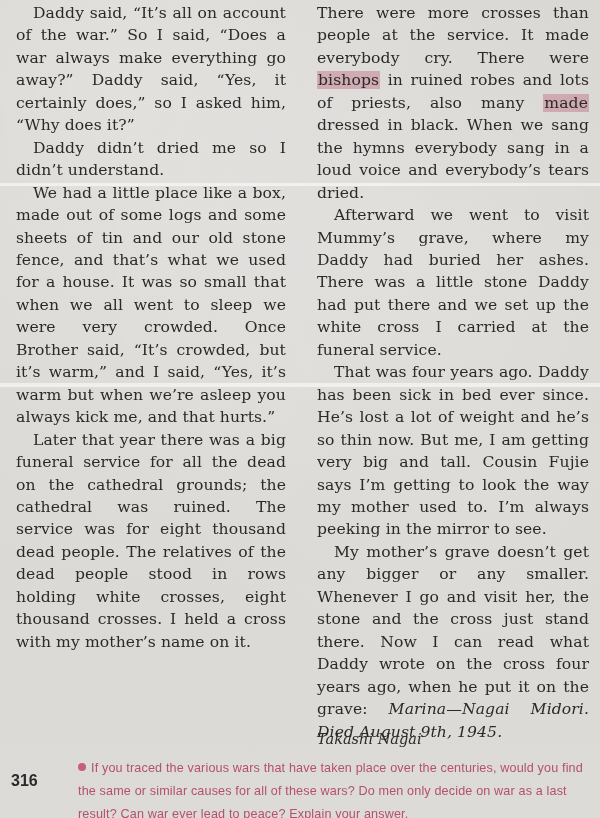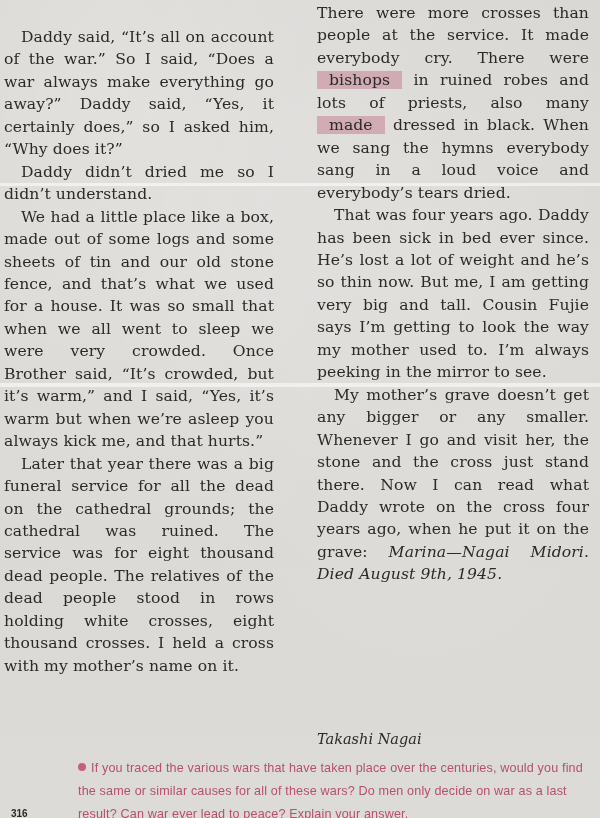--- a/index.html
+++ b/index.html
@@ -21,35 +21,35 @@
     position: absolute; left: 0; width: 600px; height: 3px;
     background: rgba(255,255,255,0.55);
   }
   .col {
     position: absolute; top: 2px;
     font-size: 15.6px;
     line-height: 22.45px;
     text-align: justify;
     letter-spacing: 0.1px;
   }
-  .col.left { left: 4px; width: 270px; margin-top: 24px; }
+  .col.left { left: 16px; width: 270px; }
   .col.right { left: 317px; width: 272px; }
   .col p { margin: 0; text-indent: 17px; }
   .col p.cont { text-indent: 0; }
-  .hl { background: rgba(196, 130, 150, 0.55); padding: 0 12px; }
+  .hl { background: rgba(196, 130, 150, 0.55); padding: 0 1px; }
   .it { font-style: italic; }
   .sig {
     position: absolute; left: 317px; width: 272px; top: 731px;
     text-align: left; font-style: italic;
     font-size: 14.5px;
   }
   .page-num {
-    position: absolute; left: 11px; top: 808px;
+    position: absolute; left: 11px; top: 772px;
     font-family: "Liberation Sans", "DejaVu Sans", sans-serif;
-    font-weight: bold; font-size: 10px; color: #2a2a2a;
+    font-weight: bold; font-size: 16px; color: #2a2a2a;
   }
   .question {
     position: absolute; left: 78px; top: 757px; width: 512px;
     font-family: "Liberation Sans", "DejaVu Sans", sans-serif;
     font-size: 12.6px; line-height: 23px;
     color: #b5506e;
     letter-spacing: 0.15px;
   }
   .bullet {
     display: inline-block; width: 8px; height: 8px; border-radius: 50%;
@@ -65,20 +65,21 @@
 
   <div class="col left">
     <p>Daddy said, “It’s all on account of the war.”  So I said, “Does a war always make everything go away?”  Daddy said, “Yes, it certainly does,” so I asked him, “Why does it?”</p>
     <p>Daddy didn’t dried me so I didn’t understand.</p>
     <p>We had a little place like a box, made out of some logs and some sheets of tin and our old stone fence, and that’s what we used for a house.  It was so small that when we all went to sleep we were very crowded.  Once Brother said, “It’s crowded, but it’s warm,” and I said, “Yes, it’s warm but when we’re asleep you always kick me, and that hurts.”</p>
     <p>Later that year there was a big funeral service for all the dead on the cathedral grounds;  the cathedral was ruined.  The service was for eight thousand dead people.  The relatives of the dead people stood in rows holding white crosses, eight thousand crosses.  I held a cross with my mother’s name on it.</p>
   </div>
 
   <div class="col right">
     <p class="cont"><span>There were more crosses than people at the service.  It made everybody cry.  There were </span><span class="hl">bishops</span><span> in ruined robes and lots of priests, also many </span><span class="hl">made</span><span> dressed in black.  When we sang the hymns everybody sang in a loud voice and everybody’s tears dried.</span></p>
+    <p>Afterward we went to visit Mummy’s grave, where my Daddy had buried her ashes.  There was a little stone Daddy had put there and we set up the white cross I carried at the funeral service.</p>
     <p>That was four years ago.  Daddy has been sick in bed ever since.  He’s lost a lot of weight and he’s so thin now.  But me, I am getting very big and tall.  Cousin Fujie says I’m getting to look the way my mother used to.  I’m always peeking in the mirror to see.</p>
     <p><span>My mother’s grave doesn’t get any bigger or any smaller.  Whenever I go and visit her, the stone and the cross just stand there.  Now I can read what Daddy wrote on the cross four years ago, when he put it on the grave:  </span><span class="it">Marina—Nagai Midori.  Died August 9th, 1945.</span></p>
   </div>
 
   <div class="sig">Takashi Nagai</div>
 
   <div class="page-num">316</div>
 
   <div class="question">
     <span class="bullet"></span><span>If you traced the various wars that have taken place over the centuries, would you find the same or similar causes for all of these wars? Do men only decide on war as a last result? Can war ever lead to peace? Explain your answer.</span>

